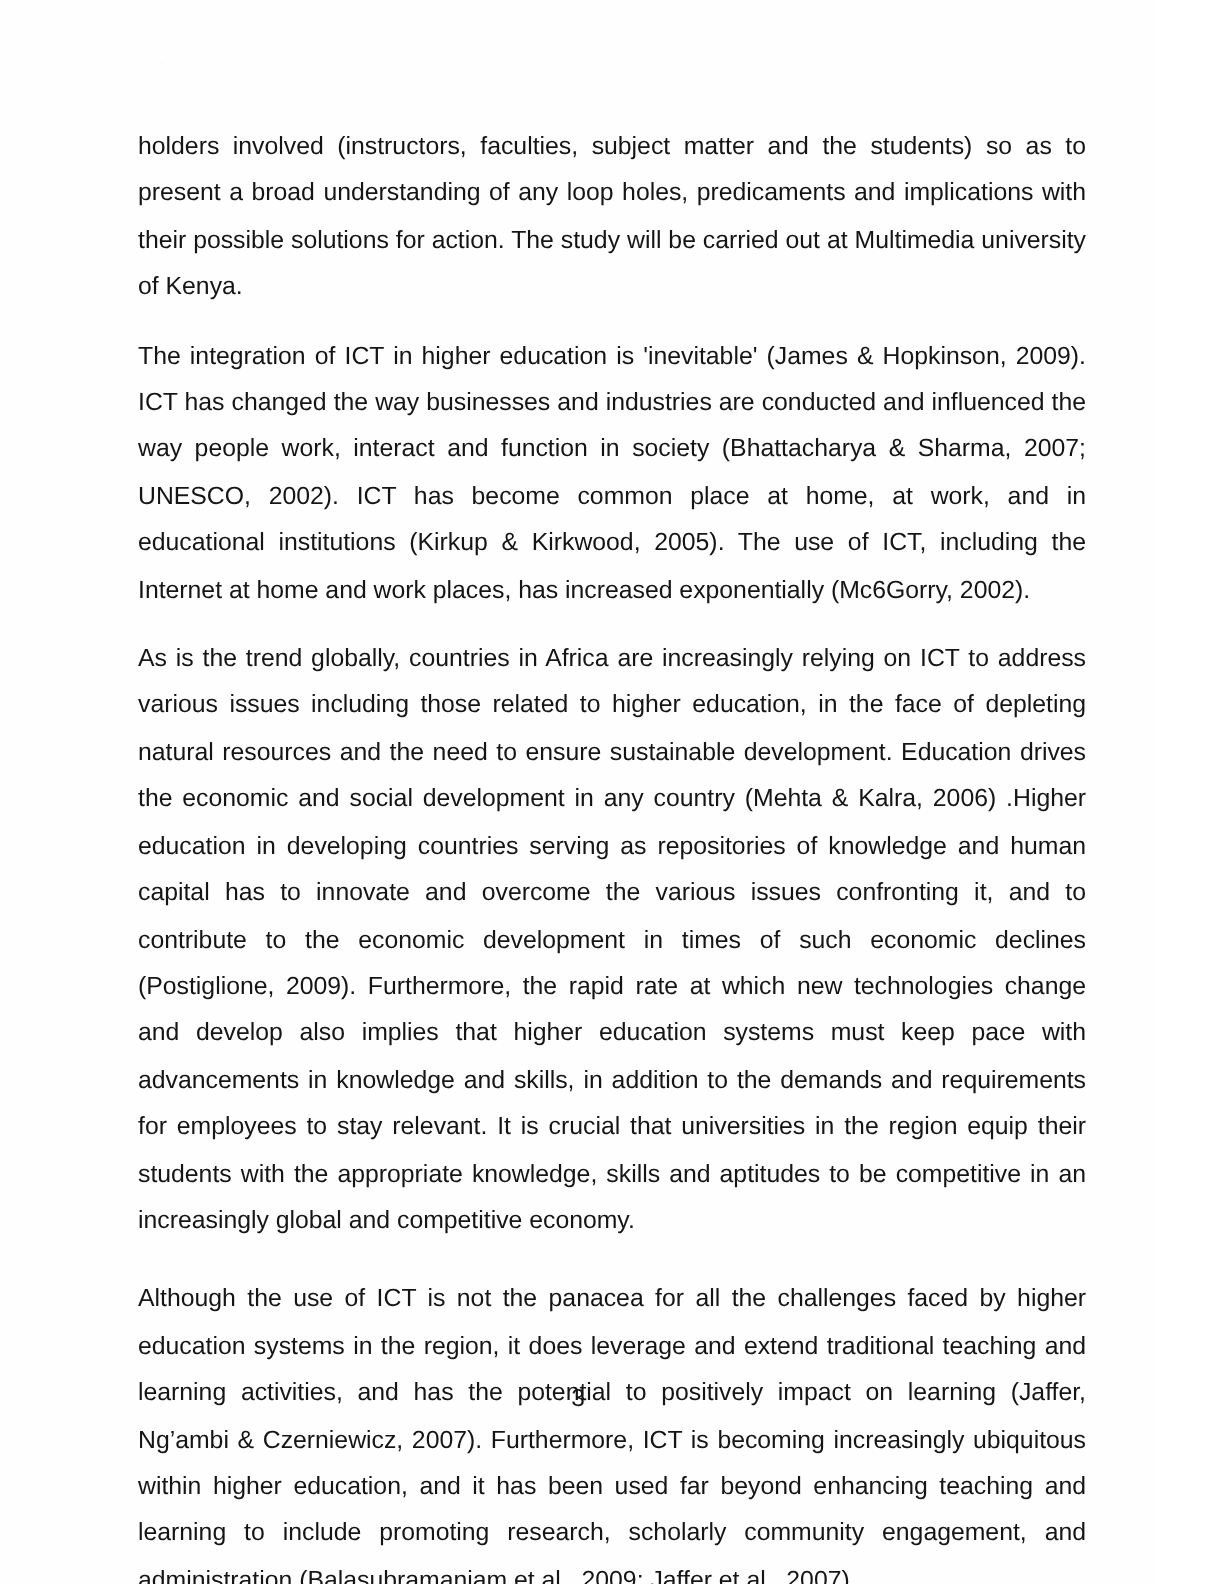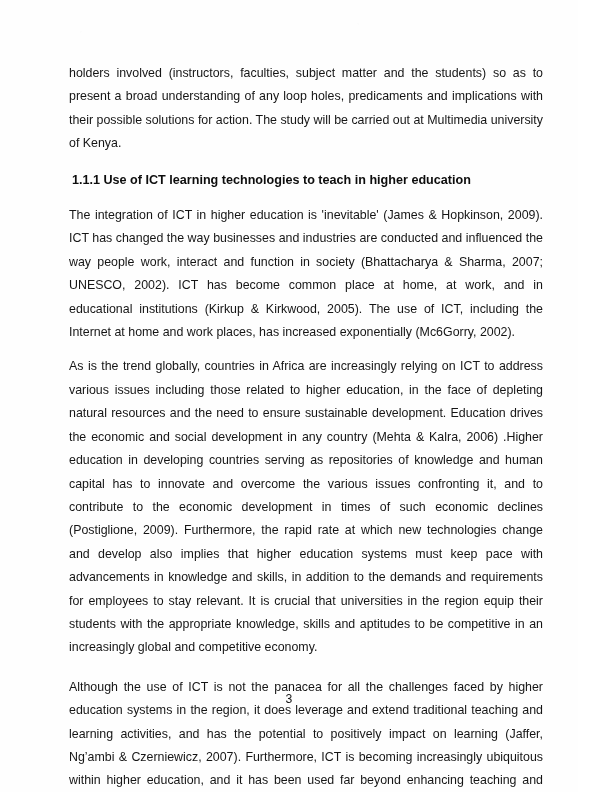--- a/index.html
+++ b/index.html
@@ -71,21 +71,20 @@
 </style>
 </head>
 <body>
 
 <div class="page">
 
   <div class="content">
 
     <p class="body-par par-gap-lg">holders involved (instructors, faculties, subject matter and the students) so as to present a broad understanding of any loop holes, predicaments and implications with their possible solutions for action. The study will be carried out at Multimedia university of Kenya.</p>
 
-    <h3 class="section-heading">1.1.1 Use of ICT learning technologies to teach in higher education</h3>
 
     <p class="body-par">The integration of ICT in higher education is 'inevitable' (James &amp; Hopkinson, 2009). ICT has changed the way businesses and industries are conducted and influenced the way people work, interact and function in society (Bhattacharya &amp; Sharma, 2007; UNESCO, 2002). ICT has become common place at home, at work, and in educational institutions (Kirkup &amp; Kirkwood, 2005). The use of ICT, including the Internet at home and work places, has increased exponentially (Mc6Gorry, 2002).</p>
 
     <p class="body-par">As is the trend globally, countries in Africa are increasingly relying on ICT to address various issues including those related to higher education, in the face of depleting natural resources and the need to ensure sustainable development. Education drives the economic and social development in any country (Mehta &amp; Kalra, 2006) .Higher education in developing countries serving as repositories of knowledge and human capital has to innovate and overcome the various issues confronting it, and to contribute to the economic development in times of such economic declines (Postiglione, 2009). Furthermore, the rapid rate at which new technologies change and develop also implies that higher education systems must keep pace with advancements in knowledge and skills, in addition to the demands and requirements for employees to stay relevant. It is crucial that universities in the region equip their students with the appropriate knowledge, skills and aptitudes to be competitive in an increasingly global and competitive economy.</p>
 
     <p class="body-par">Although the use of ICT is not the panacea for all the challenges faced by higher education systems in the region, it does leverage and extend traditional teaching and learning activities, and has the potential to positively impact on learning (Jaffer, Ng’ambi &amp; Czerniewicz, 2007). Furthermore, ICT is becoming increasingly ubiquitous within higher education, and it has been used far beyond enhancing teaching and learning to include promoting research, scholarly community engagement, and administration (Balasubramaniam et al., 2009; Jaffer et al., 2007).</p>
 
   </div>
 
   <div class="page-number">3</div>

